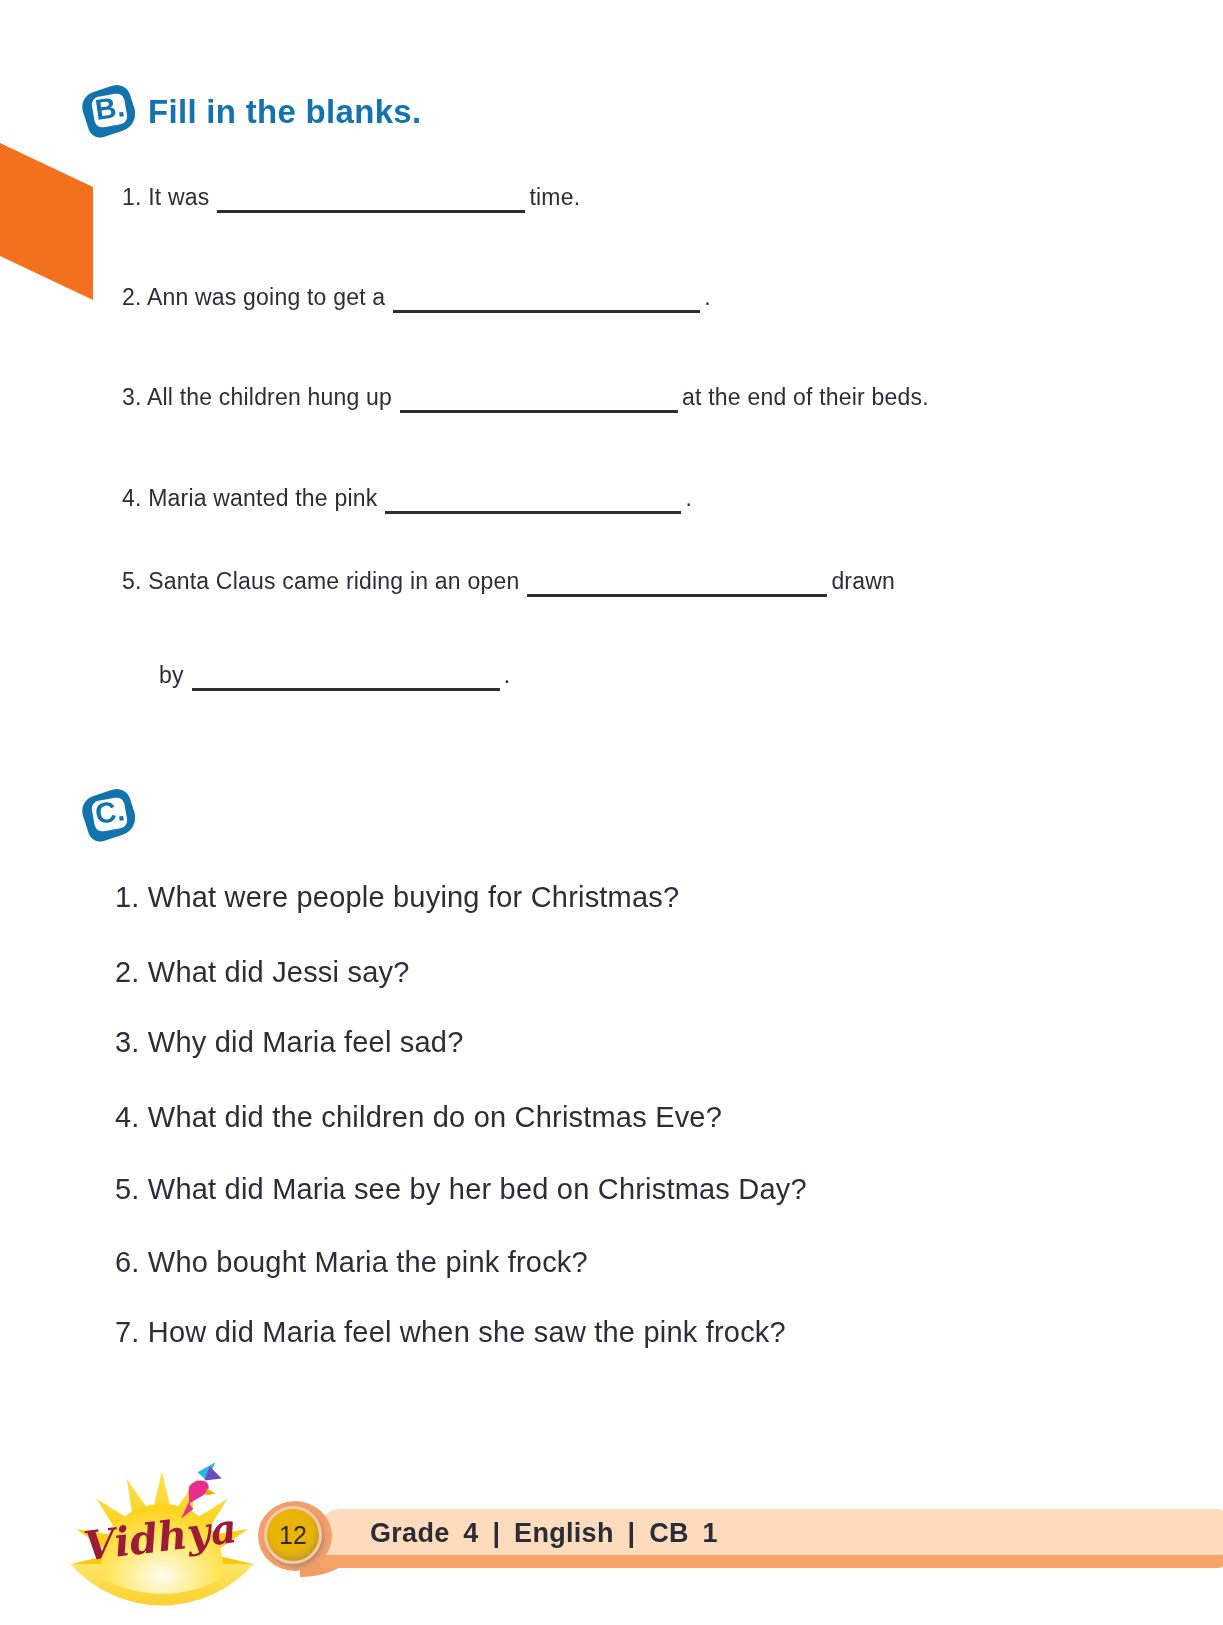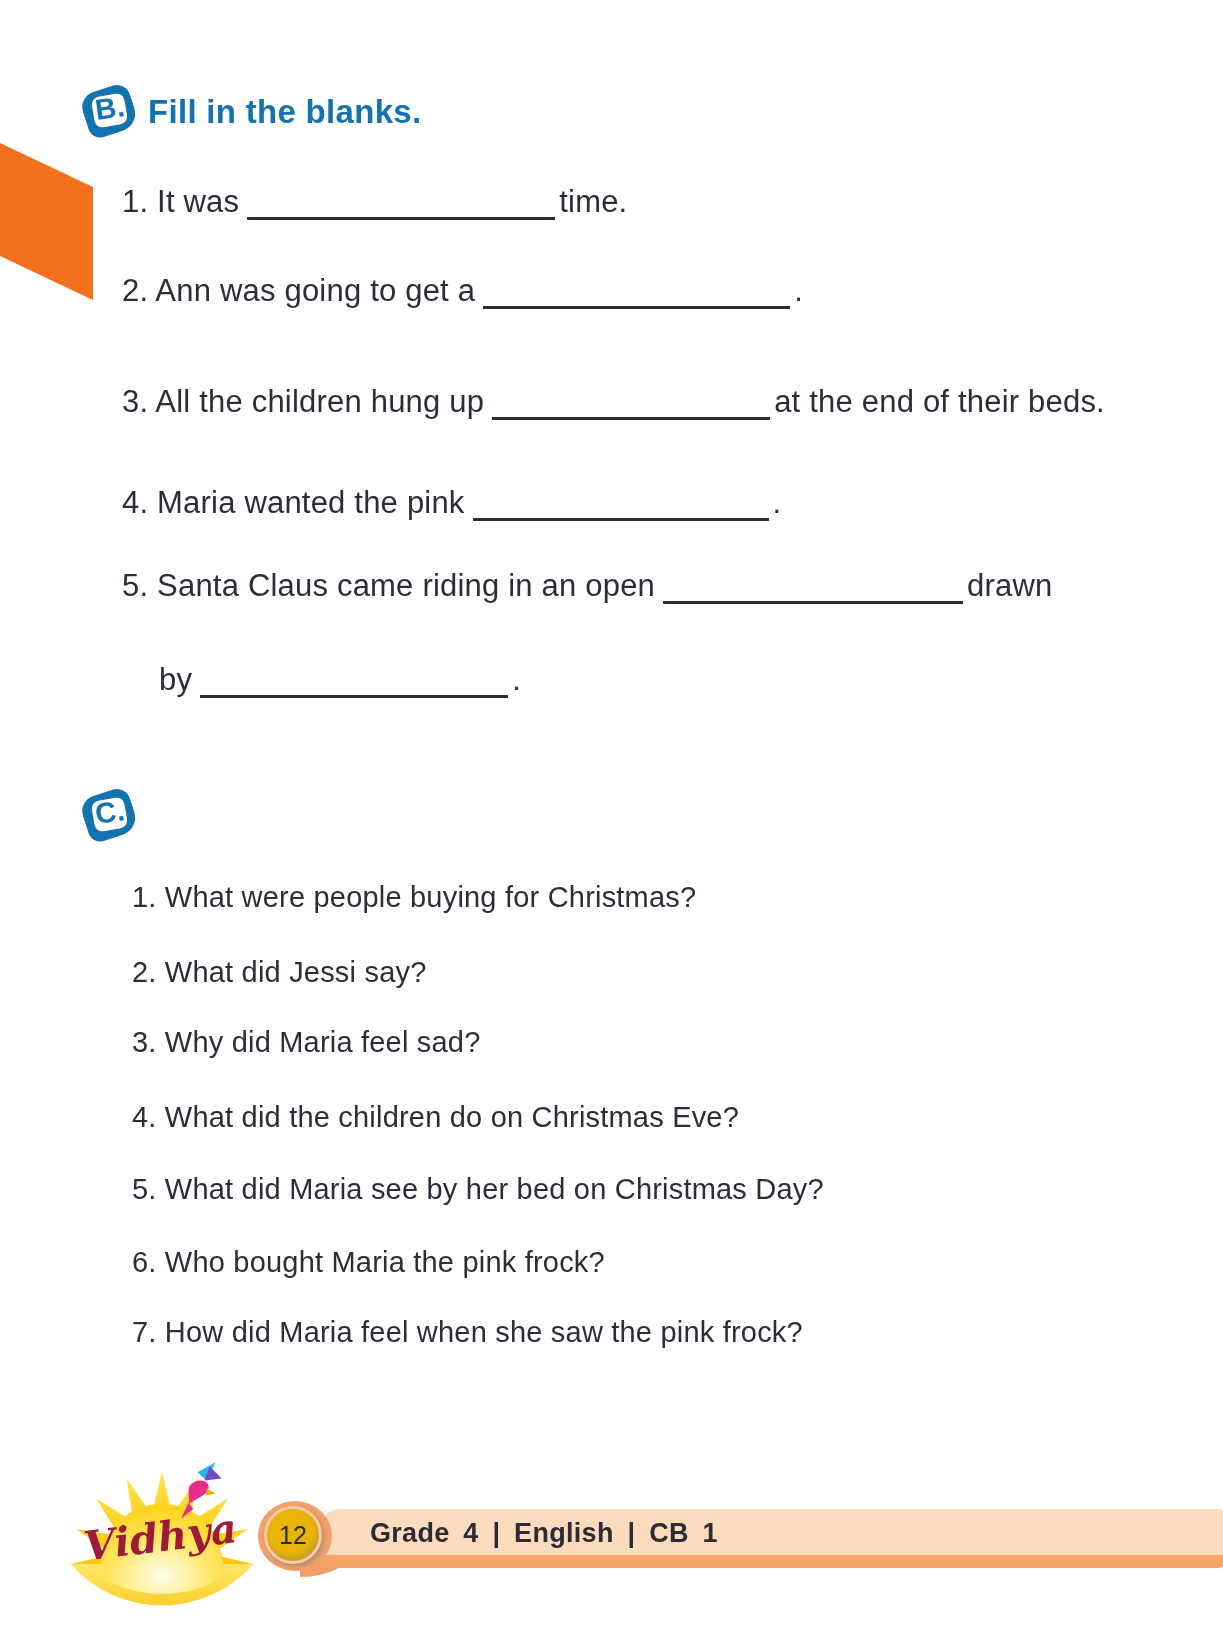--- a/index.html
+++ b/index.html
@@ -25,29 +25,29 @@
   }
   #sec-b-head{top:86px;}
   #sec-c-head{top:790px;}
 
   .badge{position:relative;display:inline-block;width:54px;height:52px;margin-right:10px;flex:0 0 auto;}
   .badge-blob{position:absolute;left:0;top:2px;width:50px;height:46px;background:#1273ae;border-radius:16px 14px 18px 12px;transform:rotate(-18deg);}
   .badge-inner{position:absolute;left:9px;top:9px;width:33px;height:31px;background:#ffffff;border-radius:8px;transform:rotate(-10deg);}
   .badge-letter{position:absolute;left:2px;top:6px;width:48px;text-align:center;font-weight:bold;font-size:29px;color:#1273ae;transform:rotate(-8deg);}
 
   
-  .fill-line{position:absolute;left:122px;font-size:31px;letter-spacing:.2px;white-space:nowrap;}
-  .fl1{top:184px}.fl2{top:273px}.fl3{top:384px}.fl4{top:485px}.fl5{top:568px}.fl6{top:662px;left:159px}
+  .fill-line{position:absolute;left:122px;font-size:23px;letter-spacing:.2px;white-space:nowrap;}
+  .fl1{top:184px}.fl2{top:284px}.fl3{top:384px}.fl4{top:485px}.fl5{top:568px}.fl6{top:662px;left:159px}
   .blank{
     display:inline-block;height:12px;border-bottom:3px solid #2d2d3a;
     vertical-align:-8px;margin:0 4px 0 8px;
   }
 
   
-  .ans{position:absolute;left:132px;font-size:29px;letter-spacing:.2px;white-space:nowrap;}
+  .ans{position:absolute;left:115px;font-size:29px;letter-spacing:.2px;white-space:nowrap;}
   .a1{top:881px}.a2{top:956px}.a3{top:1026px}.a4{top:1101px}
   .a5{top:1173px}.a6{top:1246px}.a7{top:1316px}
 
   
   .footer-bar{
     position:absolute;left:320px;top:1509px;width:904px;height:59px;
     background:linear-gradient(#fcdcbd 0 78%,#f8a468 78% 100%);
     border-radius:20px 5px 5px 0;z-index:1;
   }
   .footer-label{

